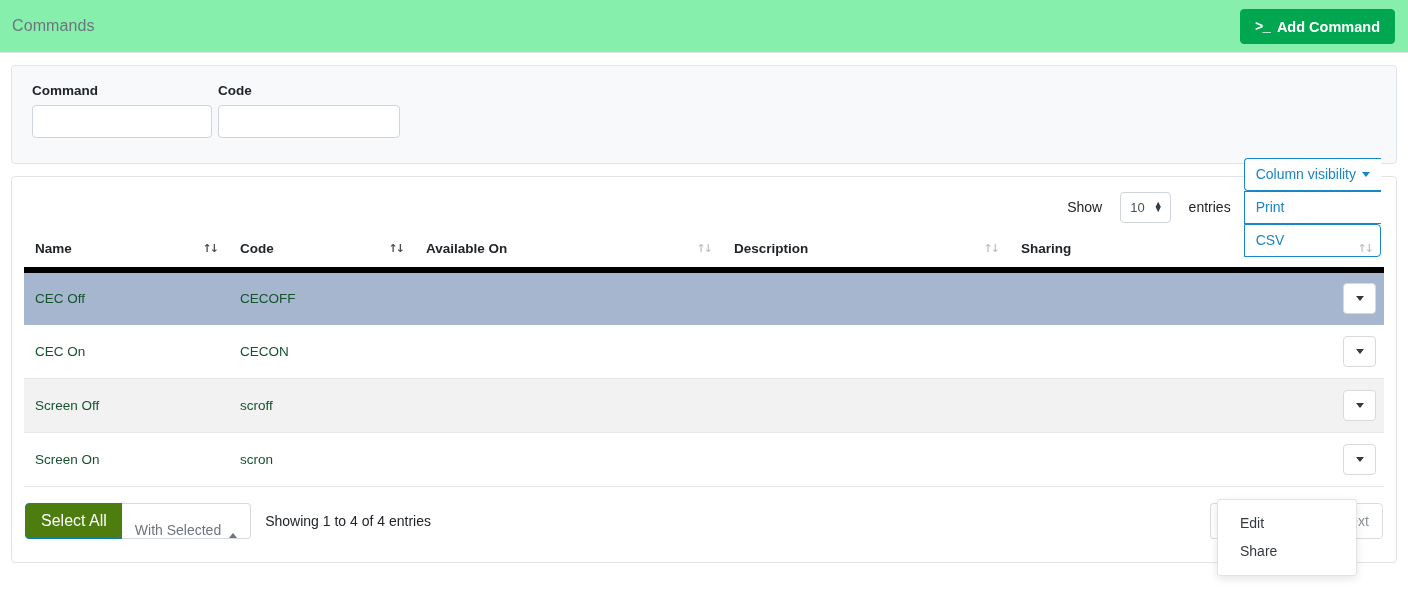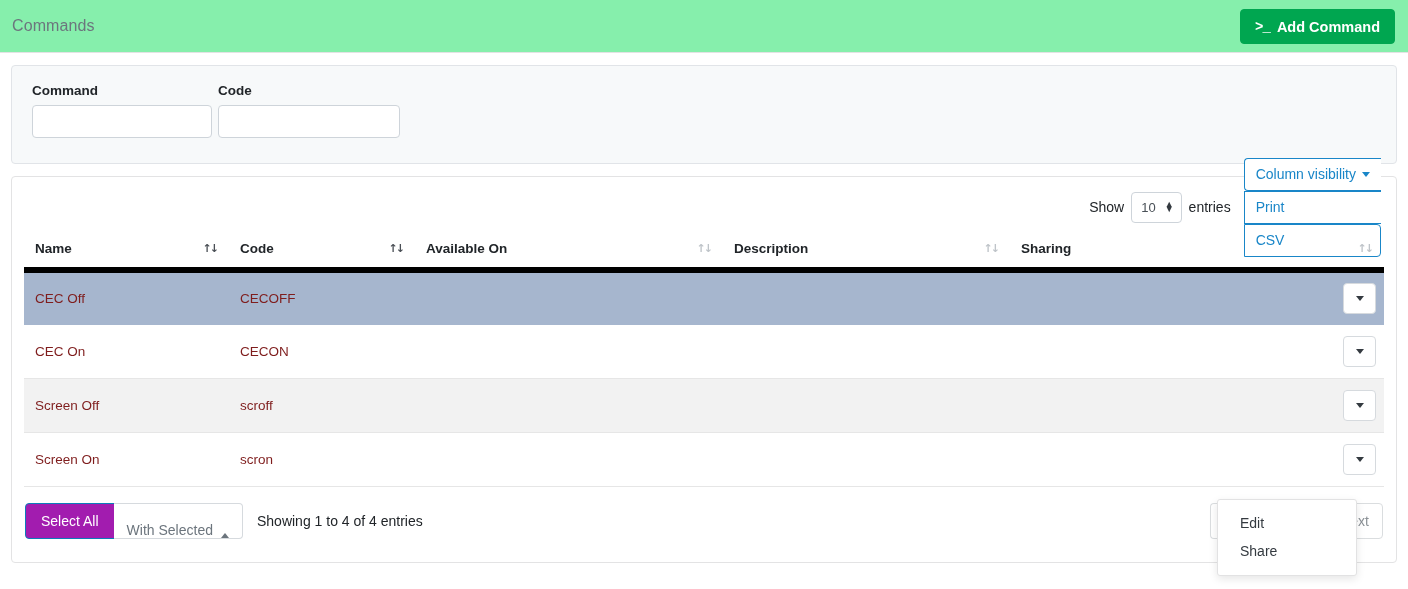--- a/index.html
+++ b/index.html
@@ -103,21 +103,21 @@
     display: flex;
     align-items: center;
     justify-content: flex-end;
     height: 36px;
     gap: 0;
     padding-right: 3px;
   }
   .length-wrap {
     display: flex;
     align-items: center;
-    gap: 7px;
+    gap: 18px;
     font-size: 14px;
     color: #212529;
     margin-right: 13px;
   }
   .length-select {
     height: 31px;
     border: 1px solid #ced4da;
     border-radius: 4px;
     background: #ffffff;
     padding: 0 7px 0 9px;
@@ -191,21 +191,21 @@
   .sort-ico {
     font-size: 11px;
     color: #bfc4c9;
     letter-spacing: -2px;
     padding-right: 4px;
     font-family: "DejaVu Sans", sans-serif;
   }
   .sort-ico.dark { color: #4a4f55; }
   table.data-table td {
     font-size: 13.5px;
-    color: #7f1d1d;
+    color: #14532d;
     padding: 0 8px 0 11px;
     height: 54px;
     border-bottom: 1px solid #e6e6e6;
     vertical-align: middle;
     overflow: hidden;
   }
   tr.row-selected td { background: #a6b6ce; border-bottom-color: #a6b6ce; }
   tr.row-striped td { background: #f2f2f2; }
   td.action-cell { text-align: right; padding-right: 14px; }
 
@@ -248,25 +248,25 @@
     display: flex;
     align-items: center;
     justify-content: space-between;
     margin-top: 16px;
     padding: 0 1px 0 1px;
   }
   .footer-left { display: flex; align-items: center; gap: 14px; }
   .btn-select-all {
     height: 36px;
     padding: 0 15px;
-    background: #a21caf;
+    background: #4d7c0f;
     border: 1px solid #0c7cba;
     color: #ffffff;
     font-family: "Liberation Sans", sans-serif;
-    font-size: 14px;
+    font-size: 16px;
     border-radius: 4px 0 0 4px;
     cursor: pointer;
     display: flex; align-items: center;
     font-weight: 400;
   }
   .btn-with-selected {
     height: 36px;
     padding: 0 13px;
     background: #ffffff;
     border: 1px solid #d6dade;

